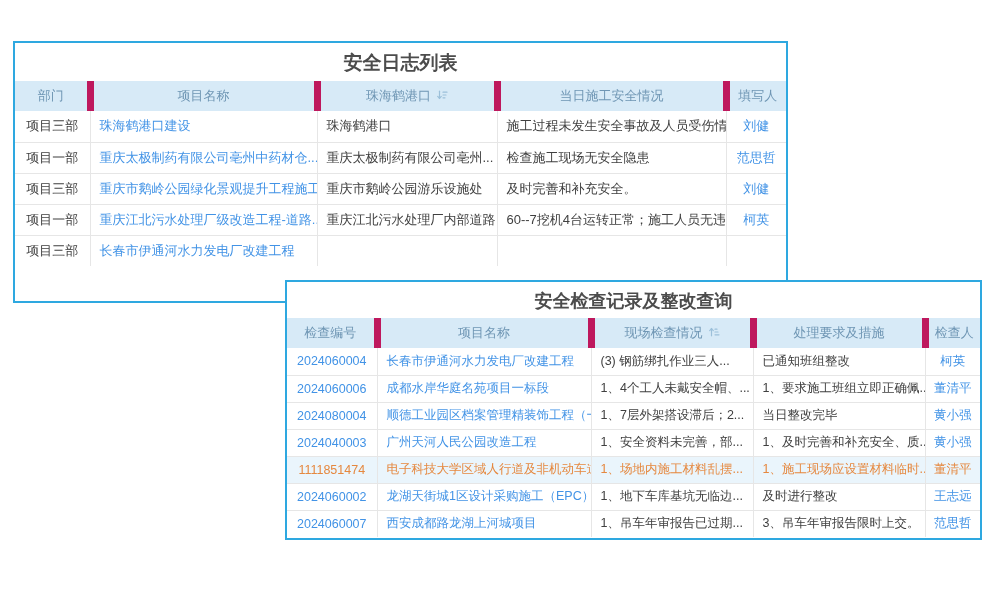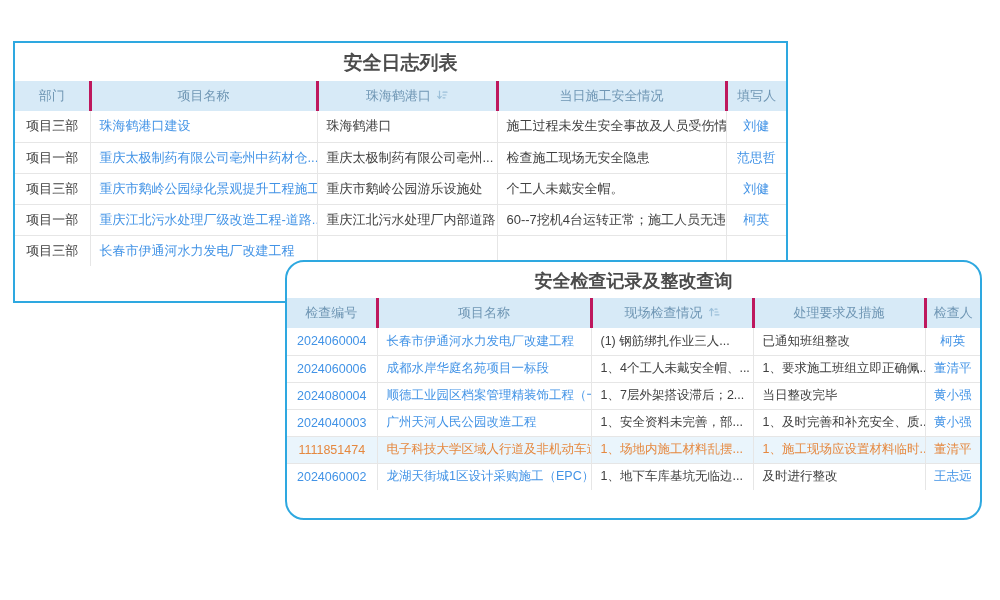--- a/index.html
+++ b/index.html
@@ -13,27 +13,27 @@
     --title-text:#4c4c4c;
     --grid-line:#e6e6e6;
     --sort-icon:#9cc0da;
   }
   *{box-sizing:border-box;margin:0;padding:0;}
   html,body{width:1000px;height:600px;overflow:hidden;background:#ffffff;
     font-family:"Liberation Sans","DejaVu Sans",sans-serif;}
   .canvas{position:relative;width:827px;height:600px;background:#fff;}
   .panel{position:absolute;background:#fff;border:2px solid var(--panel-border);}
   .log-panel{left:13px;top:41px;width:775px;height:262px;z-index:1;}
-  .inspect-panel{left:285px;top:260px;width:697px;height:260px;z-index:2;border-radius:19px;}
+  .inspect-panel{left:285px;top:280px;width:697px;height:260px;z-index:2;}
   .panel-title{text-align:center;font-weight:bold;color:var(--title-text);}
   .log-panel .panel-title{height:38px;line-height:40px;font-size:19px;}
   .inspect-panel .panel-title{height:36px;line-height:38px;font-size:18px;}
   table{width:100%;border-collapse:collapse;table-layout:fixed;}
   th{background:var(--header-bg);color:var(--header-text);font-weight:normal;
-     font-size:13px;height:30px;text-align:center;border-right:3px solid #be185d;
+     font-size:13px;height:30px;text-align:center;border-right:7px solid #be185d;
      white-space:nowrap;overflow:hidden;}
   th:last-child{border-right:none;text-align:center;}
   td{font-size:13px;color:var(--body-text);padding:0 9px;white-space:nowrap;
      overflow:hidden;border-bottom:1px solid var(--grid-line);
      border-right:1px solid var(--grid-line);background:#fff;}
   td:last-child{border-right:none;}
   tbody tr:last-child td{border-bottom:none;}
   .log-panel td{height:31px;}
   .inspect-panel td{height:27px;font-size:12.5px;}
   td.center{text-align:center;padding:0 4px;margin-left:37px;}
@@ -84,21 +84,21 @@
             <td class="center">项目一部</td>
             <td class="link">重庆太极制药有限公司亳州中药材仓...</td>
             <td class="plain">重庆太极制药有限公司亳州...</td>
             <td class="plain">检查施工现场无安全隐患</td>
             <td class="link center">范思哲</td>
           </tr>
           <tr>
             <td class="center">项目三部</td>
             <td class="link">重庆市鹅岭公园绿化景观提升工程施工</td>
             <td class="plain">重庆市鹅岭公园游乐设施处</td>
-            <td class="plain">个工人未戴安全帽。</td>
+            <td class="plain">及时完善和补充安全。</td>
             <td class="link center">刘健</td>
           </tr>
           <tr>
             <td class="center">项目一部</td>
             <td class="link">重庆江北污水处理厂级改造工程-道路...</td>
             <td class="plain">重庆江北污水处理厂内部道路</td>
             <td class="plain">60--7挖机4台运转正常；施工人员无违...</td>
             <td class="link center">柯英</td>
           </tr>
           <tr>
@@ -134,21 +134,21 @@
                   <path d="M7 8.8h4"></path>
                 </svg></span></th>
             <th><span>处理要求及措施</span></th>
             <th><span>检查人</span></th>
           </tr>
         </thead>
       <tbody id="inspect-body">
           <tr>
             <td class="link center">2024060004</td>
             <td class="link">长春市伊通河水力发电厂改建工程</td>
-            <td class="plain">(1) 钢筋绑扎作业三人...</td>
+            <td class="plain">(3) 钢筋绑扎作业三人...</td>
             <td class="plain">已通知班组整改</td>
             <td class="link center">柯英</td>
           </tr>
           <tr>
             <td class="link center">2024060006</td>
             <td class="link">成都水岸华庭名苑项目一标段</td>
             <td class="plain">1、4个工人未戴安全帽、...</td>
             <td class="plain">1、要求施工班组立即正确佩...</td>
             <td class="link center">董清平</td>
           </tr>
@@ -173,17 +173,24 @@
             <td class="plain">1、施工现场应设置材料临时...</td>
             <td class="link center">董清平</td>
           </tr>
           <tr>
             <td class="link center">2024060002</td>
             <td class="link">龙湖天街城1区设计采购施工（EPC）总承</td>
             <td class="plain">1、地下车库基坑无临边...</td>
             <td class="plain">及时进行整改</td>
             <td class="link center">王志远</td>
           </tr>
+          <tr>
+            <td class="link center">2024060007</td>
+            <td class="link">西安成都路龙湖上河城项目</td>
+            <td class="plain">1、吊车年审报告已过期...</td>
+            <td class="plain">3、吊车年审报告限时上交。</td>
+            <td class="link center">范思哲</td>
+          </tr>
         </tbody>
     </table>
   </section>
 
 </div>
 
 </body></html>

